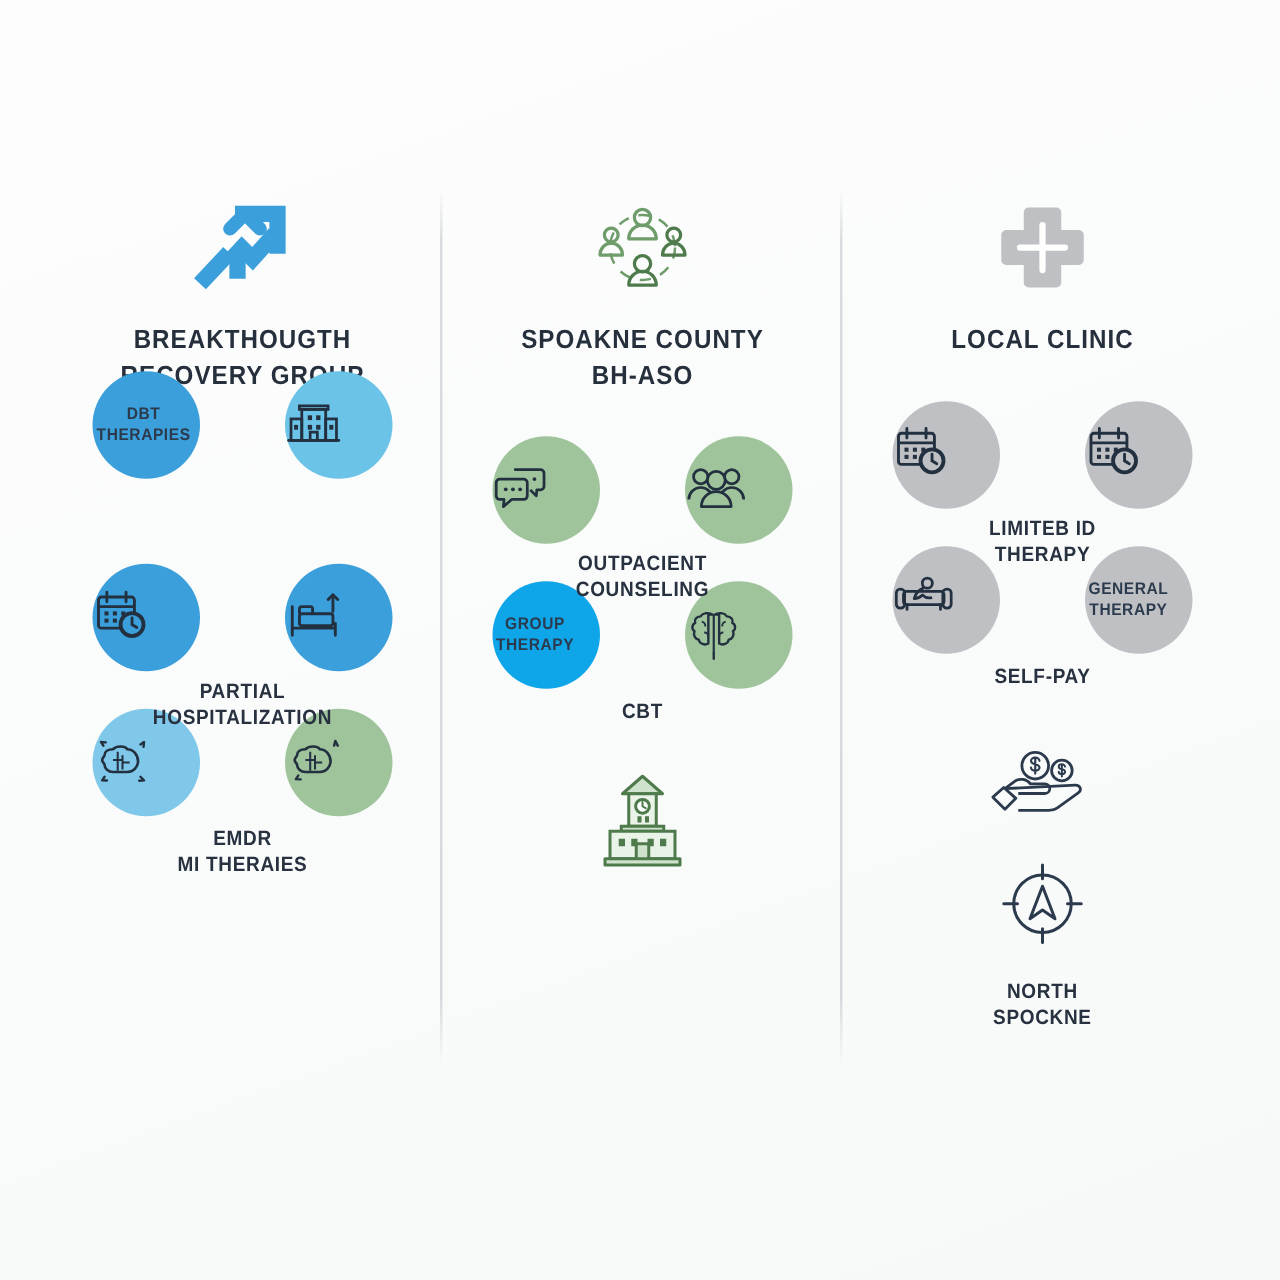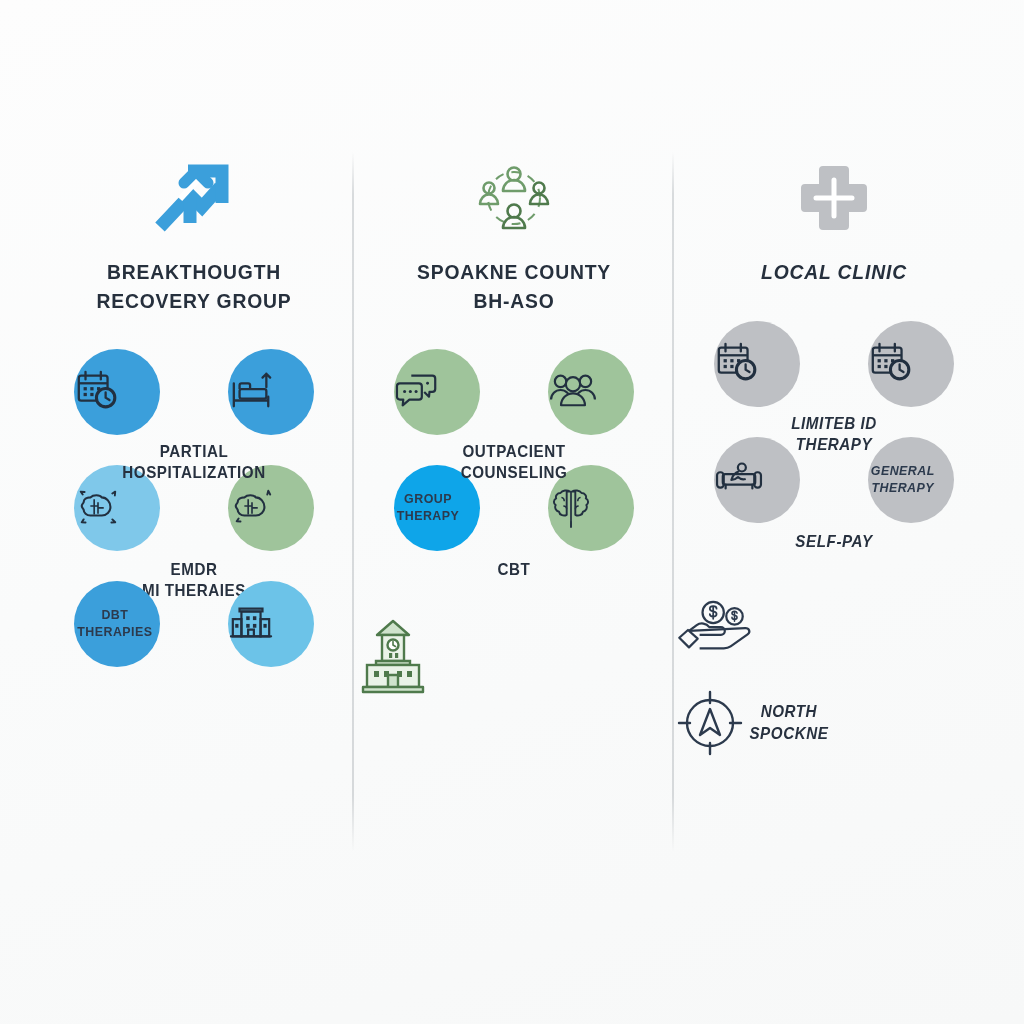--- a/index.html
+++ b/index.html
@@ -41,21 +41,21 @@
 
   
   .column {
     position: absolute;
     top: 150px;
     width: 320px;
     height: 720px;
   }
   .col1 { left: 34px; }
   .col2 { left: 354px; }
-  .col3 { left: 674px; font-style: italic; }
+  .col3 { left: 674px; }
 
   
   .logo-wrap {
     height: 96px;
     display: flex;
     align-items: center;
     justify-content: center;
   }
   .title {
     text-align: center;
@@ -113,20 +113,21 @@
     pointer-events: none;
   }
   .overlay-label.mid { top: 92px; }
   .overlay-label.low { top: 210px; }
 
   
   .feature {
     position: relative;
     margin-top: 26px;
     display: flex;
+    flex-direction: column;
     align-items: center;
   }
   .feature-icon {
     height: 84px;
     display: flex;
     align-items: center;
     justify-content: center;
   }
   .feature-gap { height: 26px; }
   .feature-label {
@@ -155,75 +156,20 @@
           <path d="M10 66 L40 34 L52 46 L70 26" stroke="#3b9fdb" stroke-width="13"></path>
           <path d="M38 10 L72 10 L72 42" stroke="#3b9fdb" stroke-width="13"></path>
           <path d="M40 62 L40 36" stroke="#3b9fdb" stroke-width="13"></path>
           <path d="M54 12 L30 38" stroke="#ffffff" stroke-width="6"></path>
         </g>
         <path d="M34 22 L46 10 L58 22" fill="none" stroke="#3b9fdb" stroke-width="11" stroke-linecap="round" stroke-linejoin="round"></path>
       </svg>
     </div>
 
     <div class="title">BREAKTHOUGTH<br>RECOVERY GROUP</div>
-
-    <div class="grid">
-
-      <div class="bubble tl" style="background:#3b9fdb">
-        <span>
-          <svg width="46" height="46" viewBox="0 0 48 48" fill="none" stroke="#223040" stroke-width="2.4">
-            <rect x="5" y="9" width="30" height="26" rx="2.5"></rect>
-            <path d="M5 17h30"></path>
-            <path d="M12 5v8M28 5v8" stroke-linecap="round"></path>
-            <rect x="10" y="21" width="3.4" height="3.4" fill="#223040" stroke="none"></rect>
-            <rect x="17" y="21" width="3.4" height="3.4" fill="#223040" stroke="none"></rect>
-            <rect x="24" y="21" width="3.4" height="3.4" fill="#223040" stroke="none"></rect>
-            <rect x="10" y="27" width="3.4" height="3.4" fill="#223040" stroke="none"></rect>
-            <rect x="17" y="27" width="3.4" height="3.4" fill="#223040" stroke="none"></rect>
-            <circle cx="33" cy="32" r="10" fill="#3b9fdb"></circle>
-            <circle cx="33" cy="32" r="9.2"></circle>
-            <path d="M33 26.5V32l4 2.5" stroke-linecap="round"></path>
-          </svg>
-        </span>
-      </div>
-
-      <div class="bubble tr" style="background:#3b9fdb">
-        <span>
-          <svg width="48" height="44" viewBox="0 0 50 46" fill="none" stroke="#223040" stroke-width="2.4">
-            <path d="M6 16v24M6 34h36v6M42 30v10" stroke-linecap="round"></path>
-            <rect x="12" y="22" width="28" height="10" rx="2"></rect>
-            <path d="M12 22v-4a2 2 0 012-2h7a2 2 0 012 2v4"></path>
-            <path d="M40 6v14M40 6l-4 4M40 6l4 4" stroke-linecap="round" stroke-linejoin="round"></path>
-          </svg>
-        </span>
-      </div>
-
-      <div class="bubble bl" style="background:#7fc8ea">
-        <span>
-          <svg width="48" height="44" viewBox="0 0 50 46" fill="none" stroke="#223040" stroke-width="2.2">
-            <path d="M17 14c-4 0-7 2-7 5 0 1-2 2-2 4s2 3 2 4c0 3 3 6 7 6h12c5 0 9-4 9-9s-4-10-9-10c-2-3-9-3-12 0z"></path>
-            <path d="M21 16v16M25 19v12M17 23h8M25 25h6" stroke-width="1.7"></path>
-            <path d="M9 11l-2-3 4 .3M40 10l3-2-.4 4M10 37l-2 3 4 .2M40 37l3 3-4 .3" stroke-linecap="round" stroke-linejoin="round" stroke-width="2"></path>
-          </svg>
-        </span>
-      </div>
-
-      <div class="bubble br" style="background:#9fc49b">
-        <span>
-          <svg width="48" height="44" viewBox="0 0 50 46" fill="none" stroke="#223040" stroke-width="2.2">
-            <path d="M17 14c-4 0-7 2-7 5 0 1-2 2-2 4s2 3 2 4c0 3 3 6 7 6h12c5 0 9-4 9-9s-4-10-9-10c-2-3-9-3-12 0z"></path>
-            <path d="M21 16v16M25 19v12M17 23h8M25 25h6" stroke-width="1.7"></path>
-            <path d="M41 11l1-4 2 4M11 36l-2 3 4 .2" stroke-linecap="round" stroke-linejoin="round" stroke-width="2"></path>
-          </svg>
-        </span>
-      </div>
-
-      <div class="overlay-label mid">PARTIAL<br>HOSPITALIZATION</div>
-      <div class="overlay-label low">EMDR<br>MI THERAIES</div>
-    </div>
 
     <div class="grid" style="margin-top:-18px; height:120px;">
       <div class="bubble bl" style="top:0; background:#3b9fdb">
         <span class="bubble-text">DBT<br>THERAPIES</span>
       </div>
       <div class="bubble br" style="top:0; background:#6cc3e8">
         <span>
           <svg width="46" height="44" viewBox="0 0 48 46" fill="none" stroke="#223040" stroke-width="2.3">
             <rect x="14" y="12" width="20" height="26"></rect>
             <path d="M12 9h24v3H12z"></path>
@@ -233,20 +179,75 @@
             <rect x="26" y="17" width="3.6" height="4" fill="#223040" stroke="none"></rect>
             <rect x="19" y="25" width="3.6" height="4" fill="#223040" stroke="none"></rect>
             <rect x="26" y="25" width="3.6" height="4" fill="#223040" stroke="none"></rect>
             <rect x="7.5" y="25" width="3.4" height="4" fill="#223040" stroke="none"></rect>
             <rect x="37" y="25" width="3.4" height="4" fill="#223040" stroke="none"></rect>
             <path d="M21 38v-7h6v7"></path>
             <path d="M3 38h42" stroke-linecap="round"></path>
           </svg>
         </span>
       </div>
+    </div>
+
+    <div class="grid">
+
+      <div class="bubble tl" style="background:#3b9fdb">
+        <span>
+          <svg width="46" height="46" viewBox="0 0 48 48" fill="none" stroke="#223040" stroke-width="2.4">
+            <rect x="5" y="9" width="30" height="26" rx="2.5"></rect>
+            <path d="M5 17h30"></path>
+            <path d="M12 5v8M28 5v8" stroke-linecap="round"></path>
+            <rect x="10" y="21" width="3.4" height="3.4" fill="#223040" stroke="none"></rect>
+            <rect x="17" y="21" width="3.4" height="3.4" fill="#223040" stroke="none"></rect>
+            <rect x="24" y="21" width="3.4" height="3.4" fill="#223040" stroke="none"></rect>
+            <rect x="10" y="27" width="3.4" height="3.4" fill="#223040" stroke="none"></rect>
+            <rect x="17" y="27" width="3.4" height="3.4" fill="#223040" stroke="none"></rect>
+            <circle cx="33" cy="32" r="10" fill="#3b9fdb"></circle>
+            <circle cx="33" cy="32" r="9.2"></circle>
+            <path d="M33 26.5V32l4 2.5" stroke-linecap="round"></path>
+          </svg>
+        </span>
+      </div>
+
+      <div class="bubble tr" style="background:#3b9fdb">
+        <span>
+          <svg width="48" height="44" viewBox="0 0 50 46" fill="none" stroke="#223040" stroke-width="2.4">
+            <path d="M6 16v24M6 34h36v6M42 30v10" stroke-linecap="round"></path>
+            <rect x="12" y="22" width="28" height="10" rx="2"></rect>
+            <path d="M12 22v-4a2 2 0 012-2h7a2 2 0 012 2v4"></path>
+            <path d="M40 6v14M40 6l-4 4M40 6l4 4" stroke-linecap="round" stroke-linejoin="round"></path>
+          </svg>
+        </span>
+      </div>
+
+      <div class="bubble bl" style="background:#7fc8ea">
+        <span>
+          <svg width="48" height="44" viewBox="0 0 50 46" fill="none" stroke="#223040" stroke-width="2.2">
+            <path d="M17 14c-4 0-7 2-7 5 0 1-2 2-2 4s2 3 2 4c0 3 3 6 7 6h12c5 0 9-4 9-9s-4-10-9-10c-2-3-9-3-12 0z"></path>
+            <path d="M21 16v16M25 19v12M17 23h8M25 25h6" stroke-width="1.7"></path>
+            <path d="M9 11l-2-3 4 .3M40 10l3-2-.4 4M10 37l-2 3 4 .2M40 37l3 3-4 .3" stroke-linecap="round" stroke-linejoin="round" stroke-width="2"></path>
+          </svg>
+        </span>
+      </div>
+
+      <div class="bubble br" style="background:#9fc49b">
+        <span>
+          <svg width="48" height="44" viewBox="0 0 50 46" fill="none" stroke="#223040" stroke-width="2.2">
+            <path d="M17 14c-4 0-7 2-7 5 0 1-2 2-2 4s2 3 2 4c0 3 3 6 7 6h12c5 0 9-4 9-9s-4-10-9-10c-2-3-9-3-12 0z"></path>
+            <path d="M21 16v16M25 19v12M17 23h8M25 25h6" stroke-width="1.7"></path>
+            <path d="M41 11l1-4 2 4M11 36l-2 3 4 .2" stroke-linecap="round" stroke-linejoin="round" stroke-width="2"></path>
+          </svg>
+        </span>
+      </div>
+
+      <div class="overlay-label mid">PARTIAL<br>HOSPITALIZATION</div>
+      <div class="overlay-label low">EMDR<br>MI THERAIES</div>
     </div>
 
   </div>
 
   <div class="column col2">
 
     <div class="logo-wrap">
       <svg width="84" height="78" viewBox="0 0 84 78" fill="none" stroke="#6f9c6b" stroke-width="2.6">
         <circle cx="42" cy="39" r="26" stroke-dasharray="9 8" stroke-width="2"></circle>
         <g stroke="#6f9c6b">

